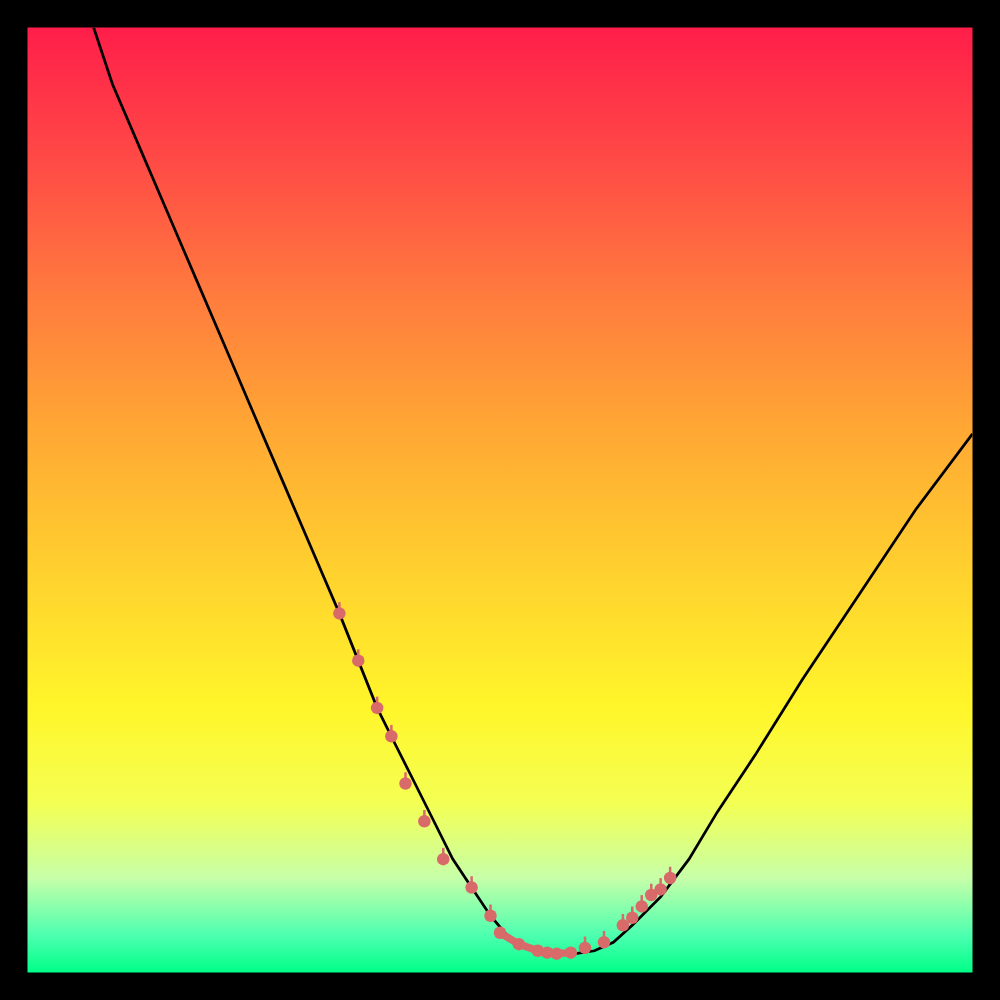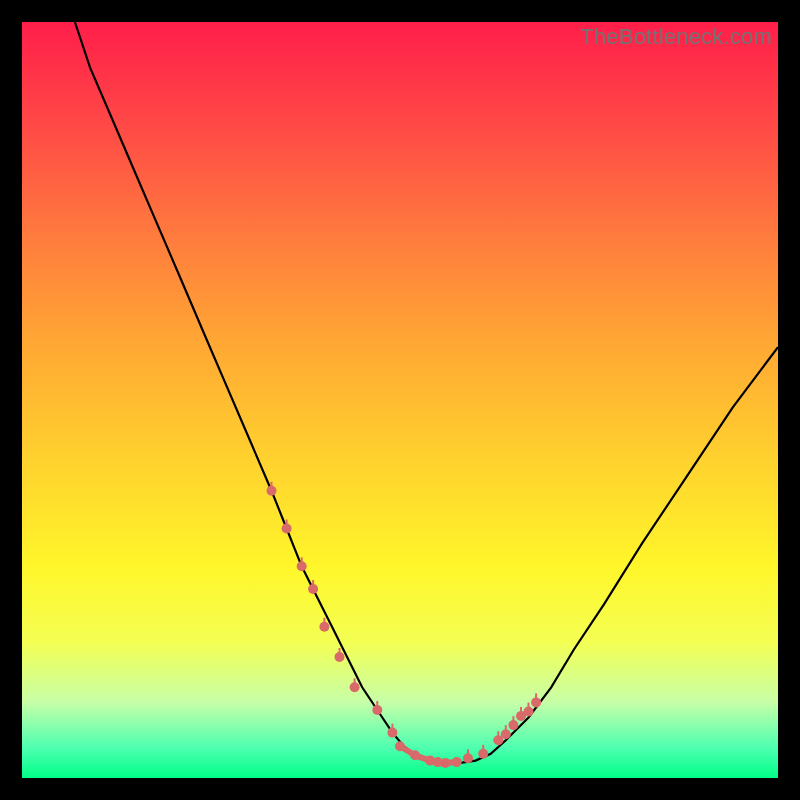--- a/index.html
+++ b/index.html
@@ -49,21 +49,20 @@
     width: 756px;
     height: 756px;
   }
 </style>
 </head>
 <body>
 
 <div class="frame">
   <div class="gradient"></div>
 
-  <div class="watermark">TheBottleneck.com</div>
 
   <svg class="plot" viewBox="0 0 756 756">
     <path id="curve" fill="none" stroke="#000000" stroke-width="2.2" d="M52.9 0.0 L68.0 45.4 L90.7 98.3 L113.4 151.2 L136.1 204.1 L158.8 257.0 L181.4 310.0 L204.1 362.9 L226.8 415.8 L249.5 468.7 L264.6 506.5 L279.7 544.3 L294.8 574.6 L310.0 604.8 L325.1 635.0 L340.2 665.3 L355.3 688.0 L370.4 710.6 L381.8 724.2 L393.1 733.3 L408.2 738.6 L423.4 740.9 L438.5 740.9 L453.6 738.6 L468.7 731.8 L483.8 718.2 L506.5 695.5 L529.2 665.3 L551.9 627.5 L582.1 582.1 L619.9 521.6 L665.3 453.6 L710.6 385.6 L756.0 325.1"></path>
     <g id="markers">
         <circle cx="249.5" cy="468.7" r="5" fill="#d96a6a"></circle>
         <rect x="248.5" y="459.7" width="2" height="6" fill="#d96a6a"></rect>
         <circle cx="264.6" cy="506.5" r="5" fill="#d96a6a"></circle>
         <rect x="263.6" y="497.5" width="2" height="6" fill="#d96a6a"></rect>
         <circle cx="279.7" cy="544.3" r="5" fill="#d96a6a"></circle>
         <rect x="278.7" y="535.3" width="2" height="6" fill="#d96a6a"></rect>

